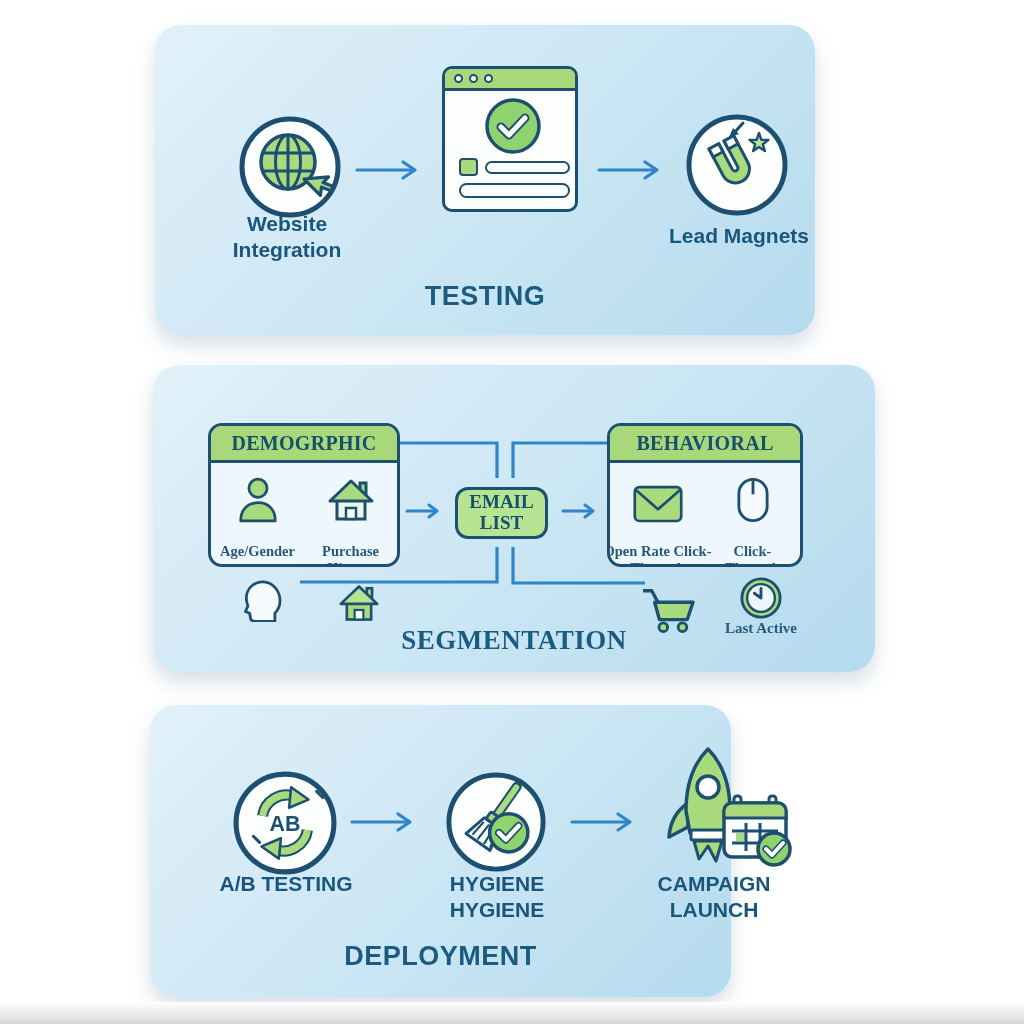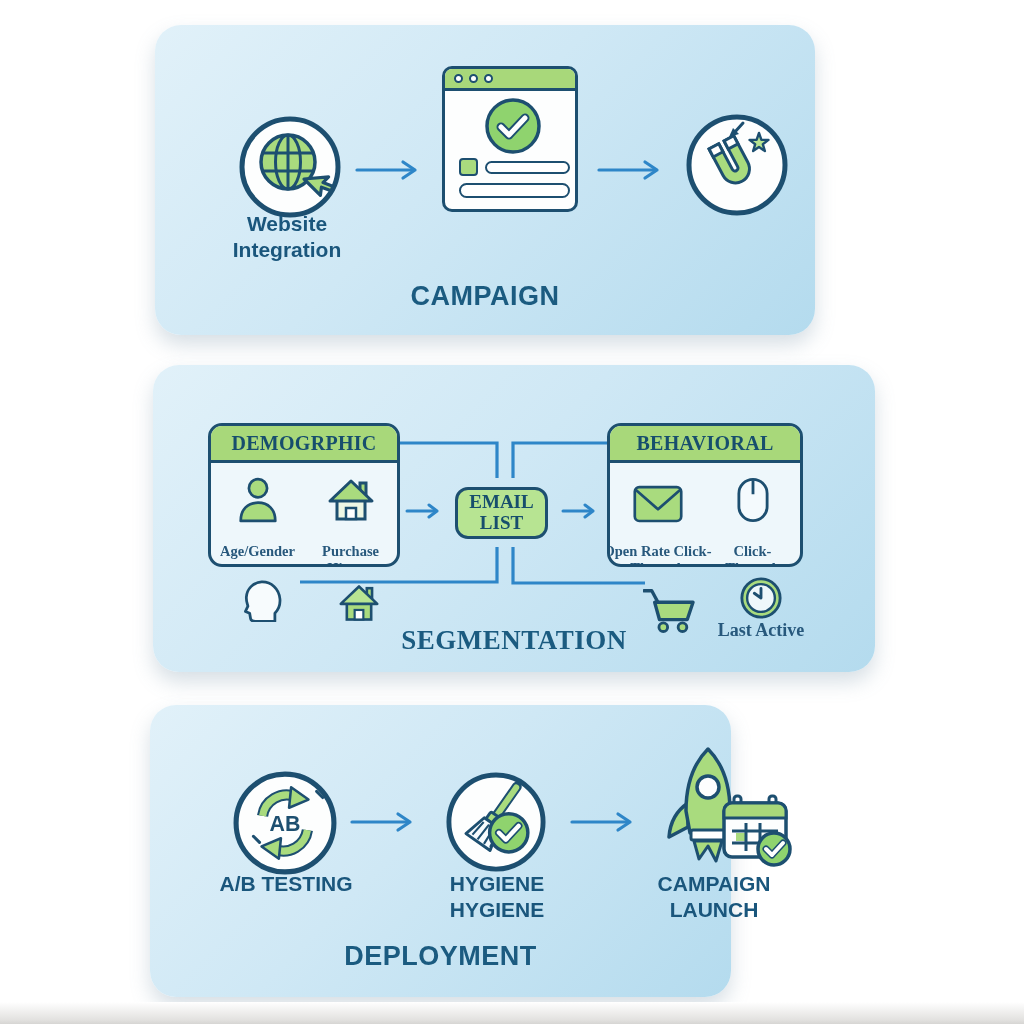--- a/index.html
+++ b/index.html
@@ -51,21 +51,21 @@
     color:#174e6d;letter-spacing:.3px;}
   .seg-box-body{display:flex;justify-content:space-around;padding-top:11px;}
   .seg-item{display:flex;flex-direction:column;align-items:center;width:50%;}
   .seg-item-icon{height:49px;display:flex;align-items:flex-end;justify-content:center;}
   .seg-item-label{margin-top:20px;text-align:center;font-weight:bold;font-size:14.5px;
     color:#27587c;line-height:1.15;}
   .email-box{position:absolute;left:302px;top:122px;width:93px;height:52px;background:var(--green-light);
     border:3px solid var(--ink);border-radius:13px;display:flex;align-items:center;justify-content:flex-start;
     text-align:center;font-weight:bold;font-size:19px;color:#174e6d;line-height:1.1;}
   .last-active{position:absolute;left:553px;top:255px;width:110px;text-align:center;
-    font-weight:bold;font-size:18px;color:#27587c;}
+    font-weight:bold;font-size:15px;color:#27587c;}
 </style>
 </head>
 <body>
 
 <div class="stage">
 
   <div class="panel panel-building">
 
     <svg class="abs" style="left:83px;top:90px" width="104" height="104" viewBox="0 0 104 104">
       <circle cx="52" cy="52" r="48" fill="#fdfefe" stroke="#1d4f70" stroke-width="5"></circle>
@@ -111,21 +111,22 @@
         <path d="M36,26 v30 a14,14 0 0 0 28,0 v-30 h-11 v29 a3,3 0 0 1 -6,0 v-29 z" fill="#a9db7e" stroke="#1d4f70" stroke-width="3" stroke-linejoin="round"></path>
         <rect x="36" y="26" width="11" height="9" fill="#ffffff" stroke="#1d4f70" stroke-width="3"></rect>
         <rect x="53" y="26" width="11" height="9" fill="#ffffff" stroke="#1d4f70" stroke-width="3"></rect>
       </g>
       <path d="M58,10 L49,20" stroke="#1d4f70" stroke-width="3" stroke-linecap="round"></path>
       <polygon points="44,24 54,21 48,15" fill="#1d4f70"></polygon>
       <polygon points="74,20 76.4,26.8 83.5,26.9 77.8,31.2 79.9,38.1 74,34 68.1,38.1 70.2,31.2 64.5,26.9 71.6,26.8" fill="#b7e492" stroke="#1d4f70" stroke-width="2.4" stroke-linejoin="round"></polygon>
     </svg>
 
     <div class="step-label" style="left:42px;top:186px;width:180px">Website Integration</div>
-    <div class="panel-title" style="top:256px">CAMPAIGN</div>
+    <div class="step-label" style="left:494px;top:198px;width:180px">Lead Magnets</div>
+    <div class="panel-title" style="top:256px">TESTING</div>
   </div>
 
   <div class="panel panel-segmentation">
 
     <svg class="abs" style="left:0;top:0" width="722" height="307" viewBox="0 0 722 307">
       <path d="M247,78 H344 V113" fill="none" stroke="#2e86c8" stroke-width="3.2"></path>
       <path d="M360,113 V78 H454" fill="none" stroke="#2e86c8" stroke-width="3.2"></path>
       <path d="M344,182 V217 H147" fill="none" stroke="#2e86c8" stroke-width="3.2"></path>
       <path d="M360,182 V218 H492" fill="none" stroke="#2e86c8" stroke-width="3.2"></path>
     </svg>

